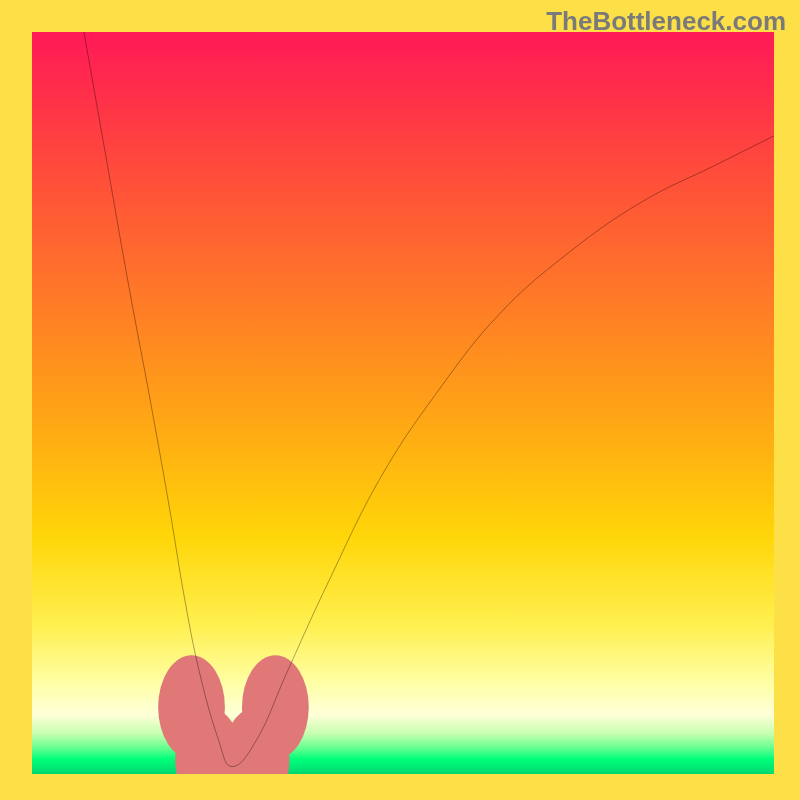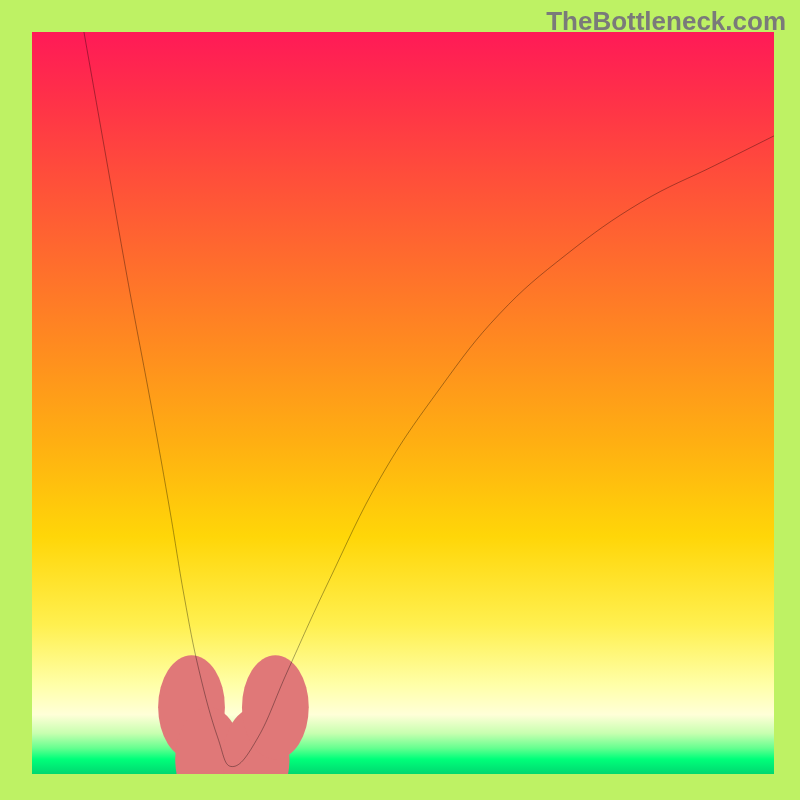--- a/index.html
+++ b/index.html
@@ -7,21 +7,21 @@
     padding: 0;
     width: 800px;
     height: 800px;
     background: #000;
     overflow: hidden;
     font-family: Arial, Helvetica, sans-serif;
   }
   .frame {
     position: absolute;
     inset: 0;
-    background: #bef264;
+    background: #fde047;
   }
   .plot-area {
     position: absolute;
     left: 32px;
     top: 32px;
     width: 742px;
     height: 742px;
     overflow: hidden;
   }
   .gradient {

